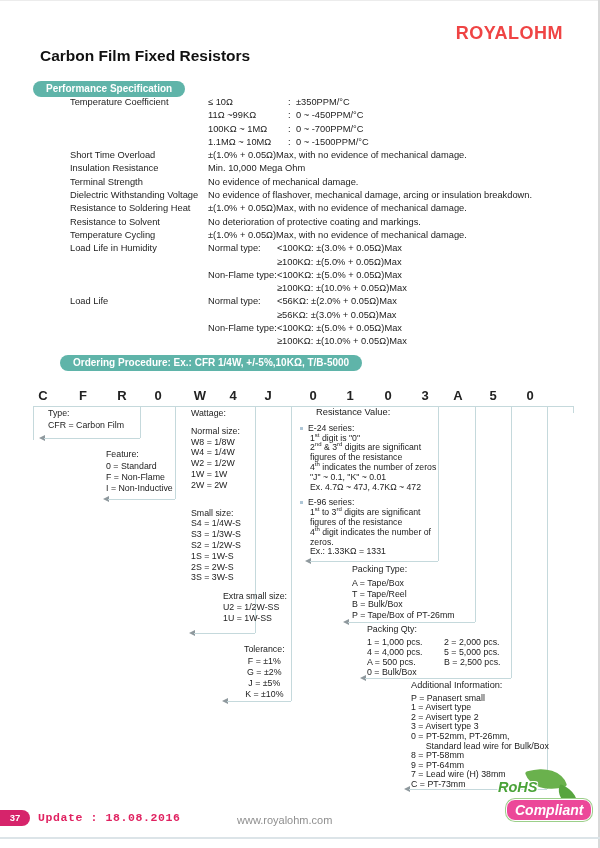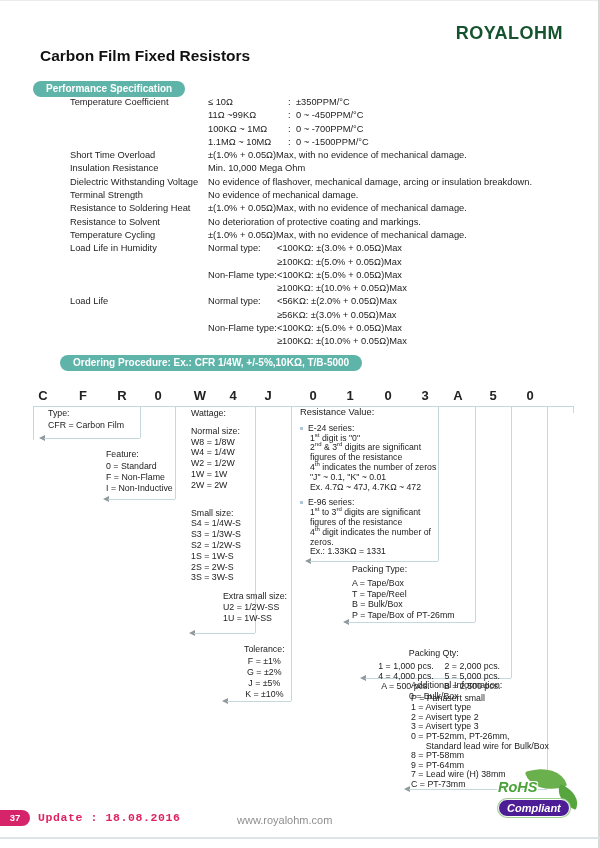--- a/index.html
+++ b/index.html
@@ -1,20 +1,20 @@
 <!DOCTYPE html>
 <html><head>
 <meta charset="utf-8">
 <style>
   html,body{margin:0;padding:0;background:#fff;}
   .page{position:relative;width:600px;height:848px;background:#fff;overflow:hidden;
         font-family:"Liberation Sans","DejaVu Sans",sans-serif;color:#1d1d1d;
         box-shadow:inset -2px 0 0 #d9d9d9, inset 0 1px 0 #ececec;}
   .brand{position:absolute;right:37px;top:23px;font-size:18px;font-weight:bold;
-         color:#14532d;letter-spacing:.5px;}
+         color:#ef4444;letter-spacing:.5px;}
   .title{position:absolute;left:40px;top:47px;margin:0;font-size:15.5px;font-weight:bold;color:#111;}
   .pill{position:absolute;left:33px;background:#5fb4a9;color:#fff;font-size:10px;font-weight:bold;
         padding:2px 13px 3px;border-radius:9px;white-space:nowrap;}
   .pill-perf{top:81px;}
   .pill-order{top:355px;margin-left:27px;}
 
   
   .spec{position:absolute;left:70px;top:96px;width:525px;font-size:9.3px;line-height:13.3px;}
   .srow{display:flex;}
   .slabel{width:138px;flex:none;}
@@ -34,41 +34,41 @@
   .blk-wattage{line-height:10.8px;}
   .blk-tolerance{line-height:11.1px;}
   .blk-packing_type{line-height:10.4px;}
   .blk-packing_type .bt{margin-bottom:4px;}
   .blk-packing_qty{line-height:10px;}
   .blk-packing_qty .bt{margin-bottom:3px;}
   .blk-additional{line-height:9.6px;}
   .blk-additional .bt{font-size:9.2px;margin-bottom:3px;}
   .blk-additional .bi{white-space:pre;}
   .blk-resistance{line-height:9.8px;font-size:8.7px;}
-  .blk-resistance .bt{font-size:9.3px;}
+  .blk-resistance .bt{font-size:9.3px;margin-left:16px;}
   .rsec{margin-top:6px;position:relative;padding-left:8px;}
   .rsec .bi{padding-left:2px;}
   .rsec::before{content:"";position:absolute;left:0;top:3px;width:3px;height:3px;background:#aec6d6;}
   .pqrow .pq1{display:inline-block;width:77px;}
   sup{font-size:6px;line-height:0;}
 
   
   .page-badge{position:absolute;left:0;top:810px;width:30px;height:16px;background:#d6246b;
       border-radius:0 9px 9px 0;color:#fff;font-size:9.5px;font-weight:bold;text-align:center;line-height:16px;}
   .update{position:absolute;left:38px;top:811px;font-family:"Liberation Mono","DejaVu Sans Mono",monospace;
       font-weight:bold;font-size:11.5px;color:#e02261;letter-spacing:.6px;}
   .site{position:absolute;left:237px;top:814px;font-size:11px;color:#8f8f8f;}
   .bottom-line{position:absolute;left:0;top:837px;width:600px;height:2px;background:#dce4e8;}
   .rohs{position:absolute;left:490px;top:768px;width:92px;height:58px;}
   .leaf{position:absolute;}
   .leaf1{left:38px;top:-2px;width:36px;height:26px;background:#6ab14d;border-radius:8% 100% 8% 100%;transform:rotate(-18deg);}
   .leaf2{left:66px;top:20px;width:24px;height:18px;background:#57a53e;border-radius:8% 100% 8% 100%;transform:rotate(22deg);}
   .rohs-text{position:absolute;left:8px;top:11px;font-size:14.5px;font-weight:bold;font-style:italic;color:#4aa238;
       text-shadow:-1px -1px 0 #fff,1px -1px 0 #fff,-1px 1px 0 #fff,1px 1px 0 #fff;}
-  .rohs-pill{position:absolute;left:8px;top:31px;background:#4c1d95;color:#fff;font-size:11px;font-weight:bold;
+  .rohs-pill{position:absolute;left:16px;top:31px;background:#ec4899;color:#fff;font-size:14px;font-weight:bold;
       font-style:italic;padding:2px 8px 2px;border-radius:9px;border:1px solid #fff;box-shadow:0 0 0 1px #9ccf8a;}
 </style>
 </head>
 <body>
 
 <div class="page">
   <div class="brand">ROYALOHM</div>
   <h1 class="title">Carbon Film Fixed Resistors</h1>
 
   <div class="pill pill-perf">Performance Specification</div>
@@ -88,29 +88,29 @@
           <div class="sline">±(1.0% + 0.05Ω)Max, with no evidence of mechanical damage.</div>
         </div>
       </div>
       <div class="srow">
         <div class="slabel">Insulation Resistance</div>
         <div class="svals">
           <div class="sline">Min. 10,000 Mega Ohm</div>
         </div>
       </div>
       <div class="srow">
+        <div class="slabel">Terminal Strength</div>
+        <div class="svals">
+          <div class="sline">No evidence of mechanical damage.</div>
+        </div>
+      </div>
+      <div class="srow">
         <div class="slabel">Dielectric Withstanding Voltage</div>
         <div class="svals">
           <div class="sline">No evidence of flashover, mechanical damage, arcing or insulation breakdown.</div>
-        </div>
-      </div>
-      <div class="srow">
-        <div class="slabel">Terminal Strength</div>
-        <div class="svals">
-          <div class="sline">No evidence of mechanical damage.</div>
         </div>
       </div>
       <div class="srow">
         <div class="slabel">Resistance to Soldering Heat</div>
         <div class="svals">
           <div class="sline">±(1.0% + 0.05Ω)Max, with no evidence of mechanical damage.</div>
         </div>
       </div>
       <div class="srow">
         <div class="slabel">Resistance to Solvent</div>
@@ -262,21 +262,21 @@
         </div>
         <div class="rsec">
           <div class="bh">E-96 series:</div>
           <div class="bi">1<sup>st</sup> to 3<sup>rd</sup> digits are significant</div>
           <div class="bi">figures of the resistance</div>
           <div class="bi">4<sup>th</sup> digit indicates the number of</div>
           <div class="bi">zeros.</div>
           <div class="bi">Ex.: 1.33KΩ = 1331</div>
         </div>
       </div>
-      <div class="blk blk-packing_qty" style="left: 367px; top: 648px; text-align: center;">
+      <div class="blk blk-packing_qty" style="left: 367px; top: 624px;">
         <div class="bt">Packing Qty:</div>
         <div class="pqrow"><span class="pq1">1 = 1,000 pcs.</span><span class="pq2">2 = 2,000 pcs.</span></div>
         <div class="pqrow"><span class="pq1">4 = 4,000 pcs.</span><span class="pq2">5 = 5,000 pcs.</span></div>
         <div class="pqrow"><span class="pq1">A = 500 pcs.</span><span class="pq2">B = 2,500 pcs.</span></div>
         <div class="pqrow"><span class="pq1">0 = Bulk/Box</span></div>
       </div>
     </div>
 
   <div class="page-badge">37</div>
   <div class="update">Update : 18.08.2016</div>

